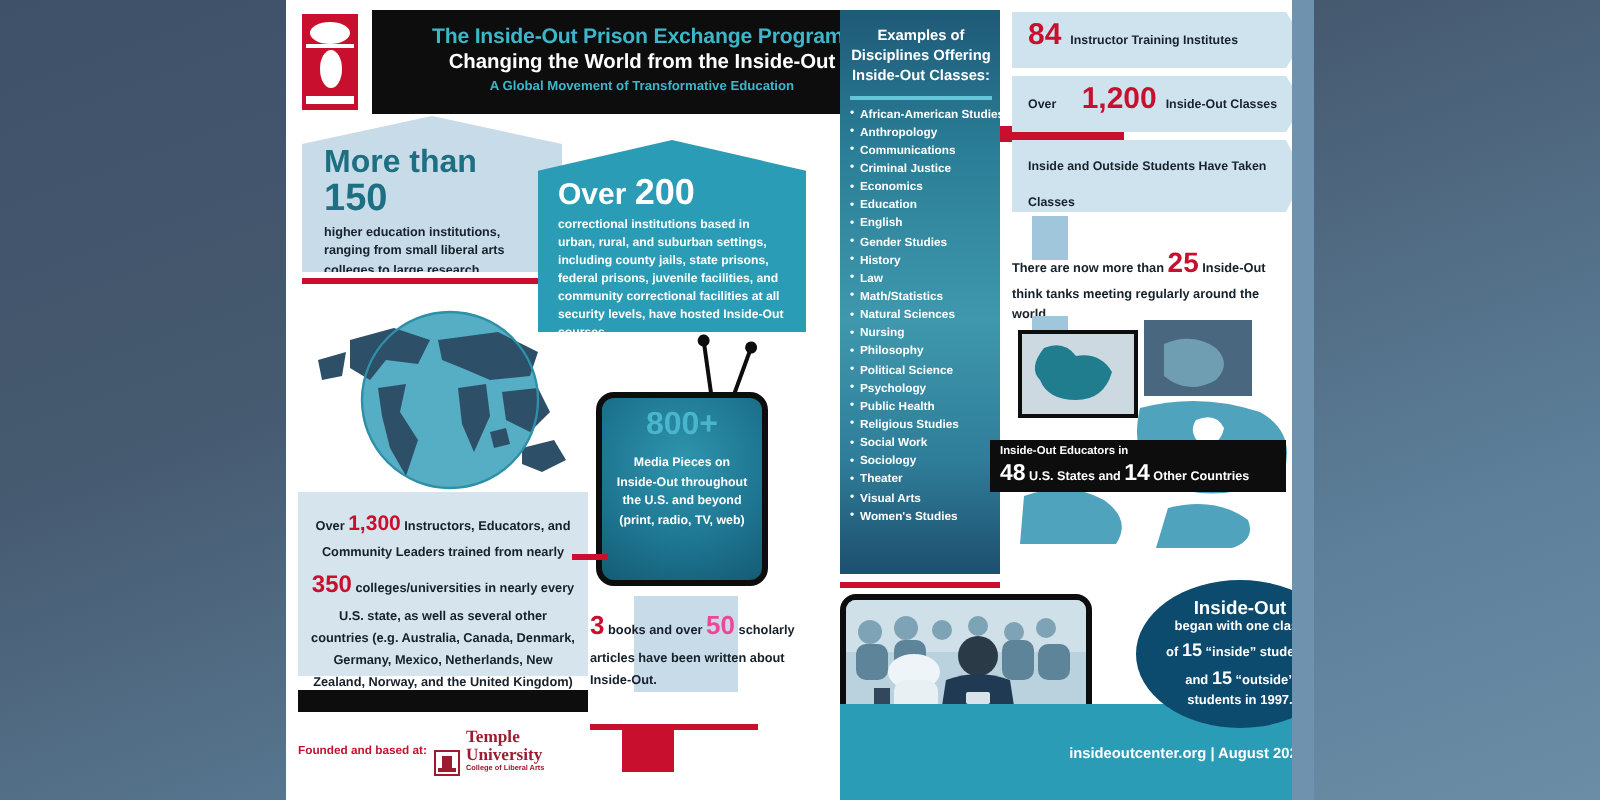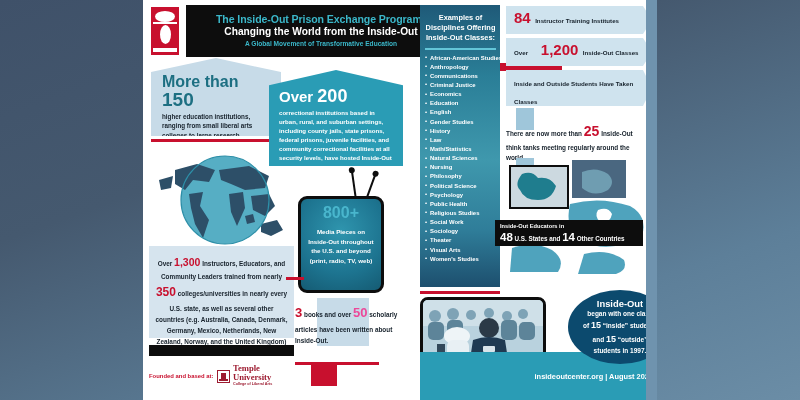--- a/index.html
+++ b/index.html
@@ -76,21 +76,21 @@
   }
   .tbox-1300 .rn{color:#c8102e;font-size:10.5px;}
   .tbox-1300 .rn2{color:#c8102e;font-size:12px;}
 
   .blackbar{position:absolute;left:6px;top:345px;width:145px;height:11px;background:#0d0d0d;}
   .founded{
     position:absolute;left:6px;top:363px;width:160px;height:26px;
     display:flex;align-items:center;gap:4px;
   }
   .founded .fl{color:#c8102e;font-size:5.9px;font-weight:bold;}
-  .tu-logo{display:flex;align-items:center;gap:2.5px;}
+  .tu-logo{display:flex;align-items:flex-end;gap:2.5px;}
   .tu-mark{
     width:13px;height:13px;background:#ffffff;border:1.4px solid #9d1b30;box-sizing:border-box;
     position:relative;margin-top:1px;
   }
   .tu-mark i{position:absolute;left:3px;top:2px;width:5px;height:7px;background:#9d1b30;display:block;}
   .tu-mark u{position:absolute;left:1px;bottom:1px;width:9px;height:1.5px;background:#9d1b30;display:block;}
   .tu-txt1{color:#9d1b30;font-size:8.6px;font-weight:bold;line-height:1.05;font-family:"Liberation Serif",serif;}
   .tu-txt2{color:#9d1b30;font-size:3.7px;font-weight:bold;line-height:1.4;}
   .red-sq{position:absolute;left:168px;top:364px;width:26px;height:22px;background:#c8102e;}
 

